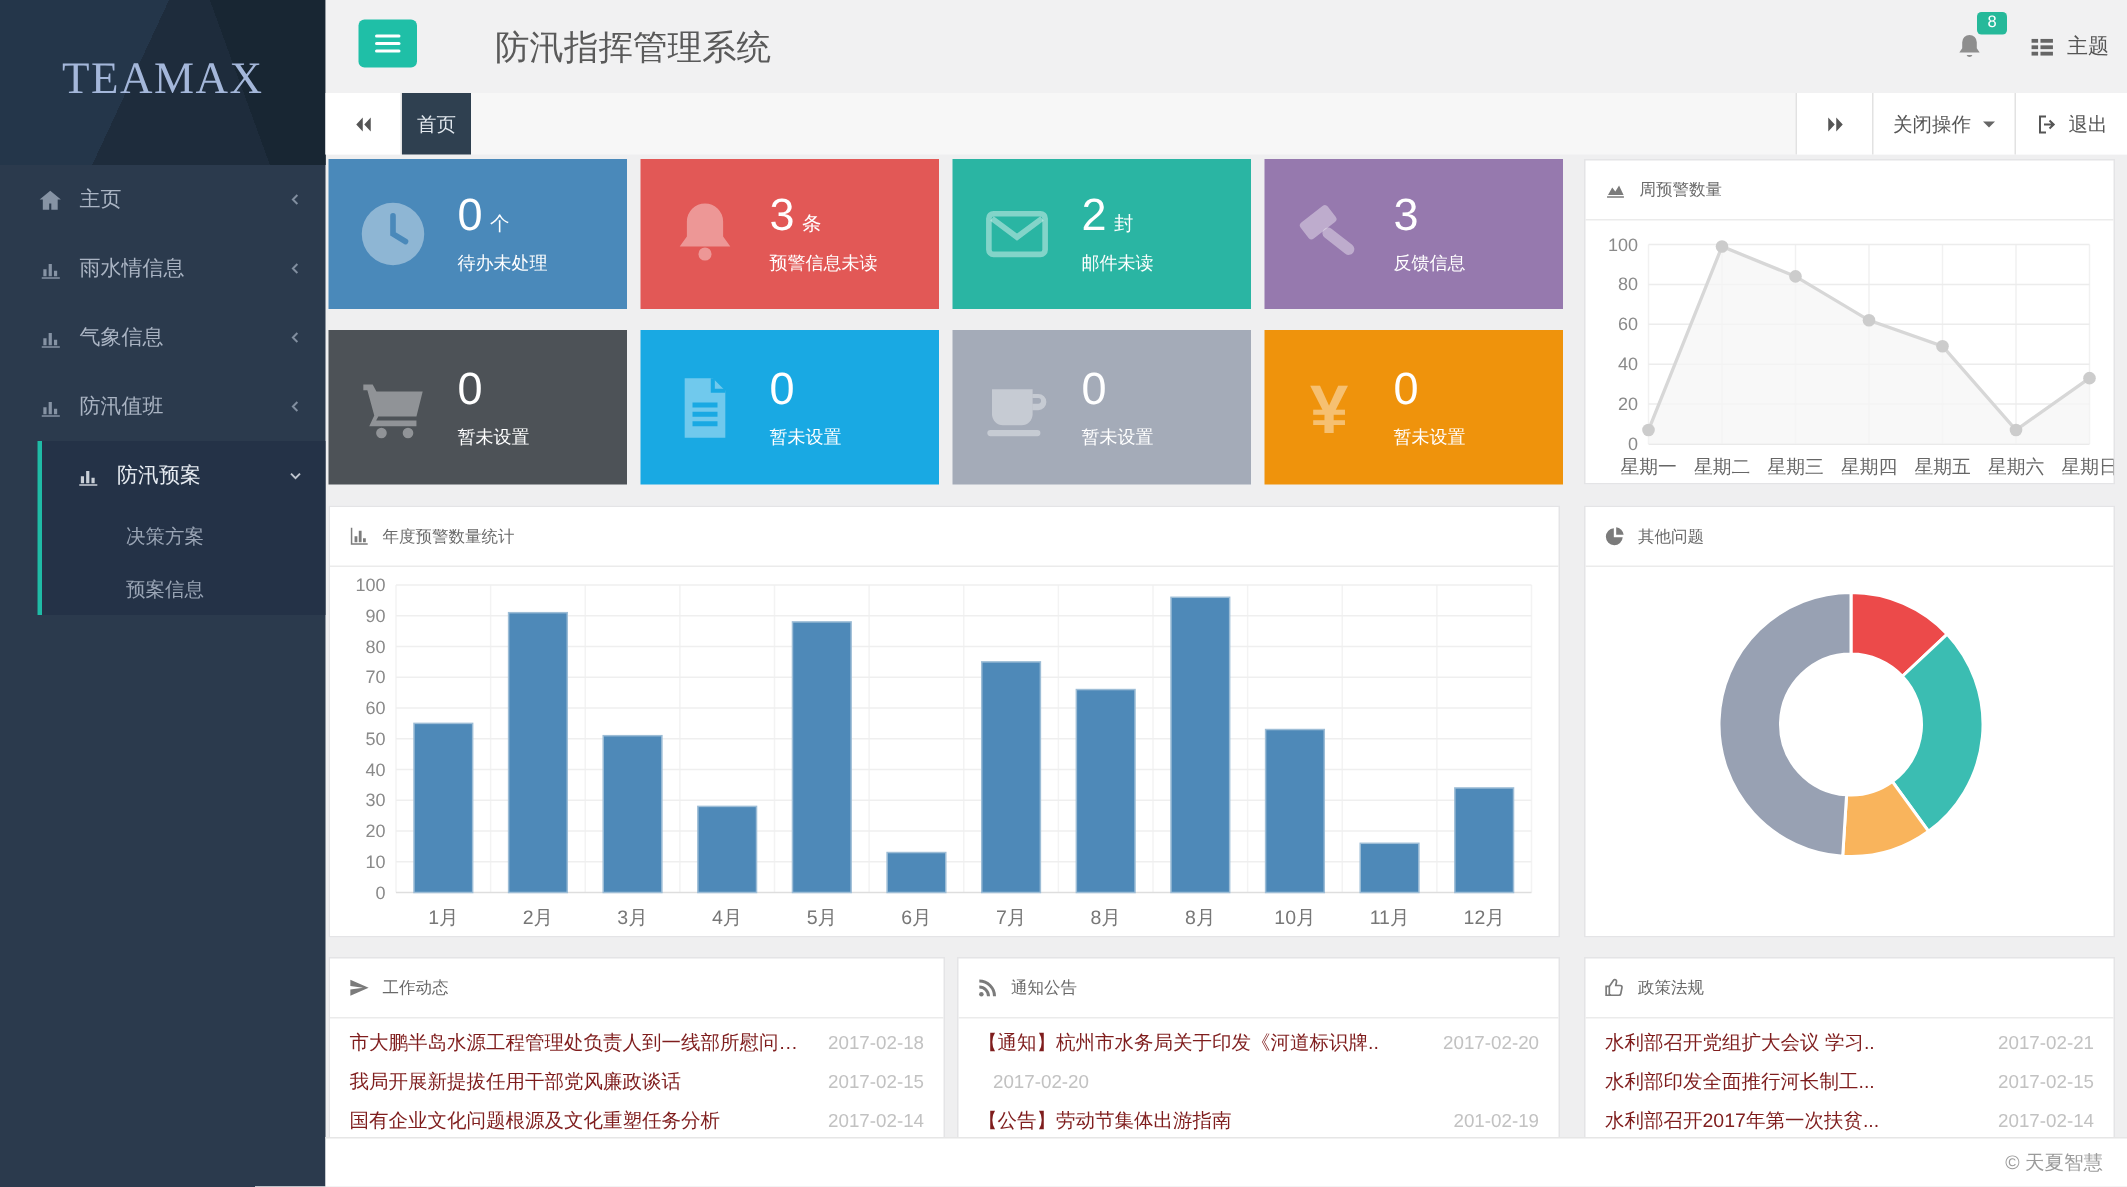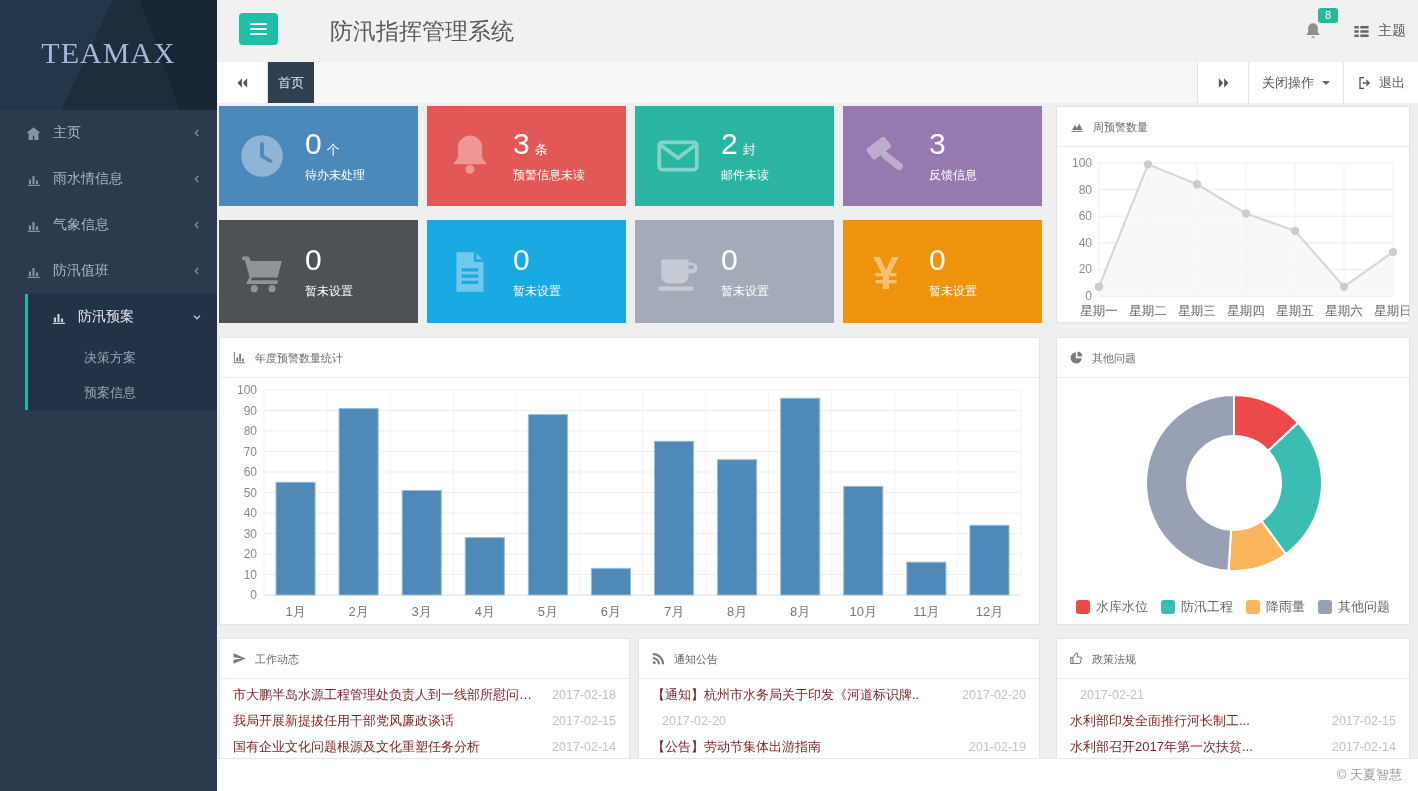--- a/index.html
+++ b/index.html
@@ -423,38 +423,20 @@
         <path d="M13.5 2.5a9 9 0 0 1 8 8h-8z"></path>
       </svg>
     <span>其他问题</span>
   </div>
   <svg id="problems-chart" width="352" height="210">
       <path d="M177,17 A88,88 0 0 1 241.14923921308423,44.7598546782754 L211.26152548880634,72.82628602135163 A47,47 0 0 0 177,58 Z" fill="#ec4a4a" stroke="#ffffff" stroke-width="2" stroke-linejoin="round"></path>
       <path d="M241.14923921308423,44.7598546782754 A88,88 0 0 1 228.72510220173766,176.19349550499538 L204.62590685774626,143.02379873562253 A47,47 0 0 0 211.26152548880634,72.82628602135163 Z" fill="#3bbdb2" stroke="#ffffff" stroke-width="2" stroke-linejoin="round"></path>
       <path d="M228.72510220173766,176.19349550499538 A88,88 0 0 1 171.47443428142043,192.82635210168792 L174.04884558212228,151.90725623612877 A47,47 0 0 0 204.62590685774626,143.02379873562253 Z" fill="#f9b45c" stroke="#ffffff" stroke-width="2" stroke-linejoin="round"></path>
       <path d="M171.47443428142043,192.82635210168792 A88,88 0 0 1 176.99999999999997,17 L177,58 A47,47 0 0 0 174.04884558212228,151.90725623612877 Z" fill="#98a1b3" stroke="#ffffff" stroke-width="2" stroke-linejoin="round"></path>
     </svg>
-  <div id="problems-legend">
-      <span class="lg-item">
-        <span class="lg-swatch" style="background: rgb(236, 74, 74);"></span>
-        <span>水库水位</span>
-      </span>
-      <span class="lg-item">
-        <span class="lg-swatch" style="background: rgb(59, 189, 178);"></span>
-        <span>防汛工程</span>
-      </span>
-      <span class="lg-item">
-        <span class="lg-swatch" style="background: rgb(249, 180, 92);"></span>
-        <span>降雨量</span>
-      </span>
-      <span class="lg-item">
-        <span class="lg-swatch" style="background: rgb(152, 161, 179);"></span>
-        <span>其他问题</span>
-      </span>
-    </div>
 </div>
 
 <div id="panel-work" class="panel">
   <div class="panel-header">
     <svg width="15" height="15" viewBox="0 0 24 24" fill="#7b7b7b">
         <path d="M2.5 20.5 22 12 2.5 3.5v6.6L16 12 2.5 13.9z"></path>
       </svg>
     <span>工作动态</span>
   </div>
   <div class="news-list">
@@ -498,20 +480,21 @@
 
 <div id="panel-policies" class="panel">
   <div class="panel-header">
     <svg width="15" height="15" viewBox="0 0 24 24" fill="none" stroke="#7b7b7b" stroke-width="1.8">
         <path d="M2.8 10.5h3.4V20H2.8zM6.2 19l1.6 1h8.6a2 2 0 0 0 2-1.6l1.3-6.6a1.8 1.8 0 0 0-1.8-2.2h-4.8l.8-4.2A1.8 1.8 0 0 0 10.7 4L6.2 10.8z"></path>
       </svg>
     <span>政策法规</span>
   </div>
   <div class="news-list">
     <div class="news-row">
+        <span class="news-title">水利部召开党组扩大会议 学习..</span>
         <span class="news-date">2017-02-21</span>
       </div>
     <div class="news-row">
         <span class="news-title">水利部印发全面推行河长制工...</span>
         <span class="news-date">2017-02-15</span>
       </div>
     <div class="news-row">
         <span class="news-title">水利部召开2017年第一次扶贫...</span>
         <span class="news-date">2017-02-14</span>
       </div>

